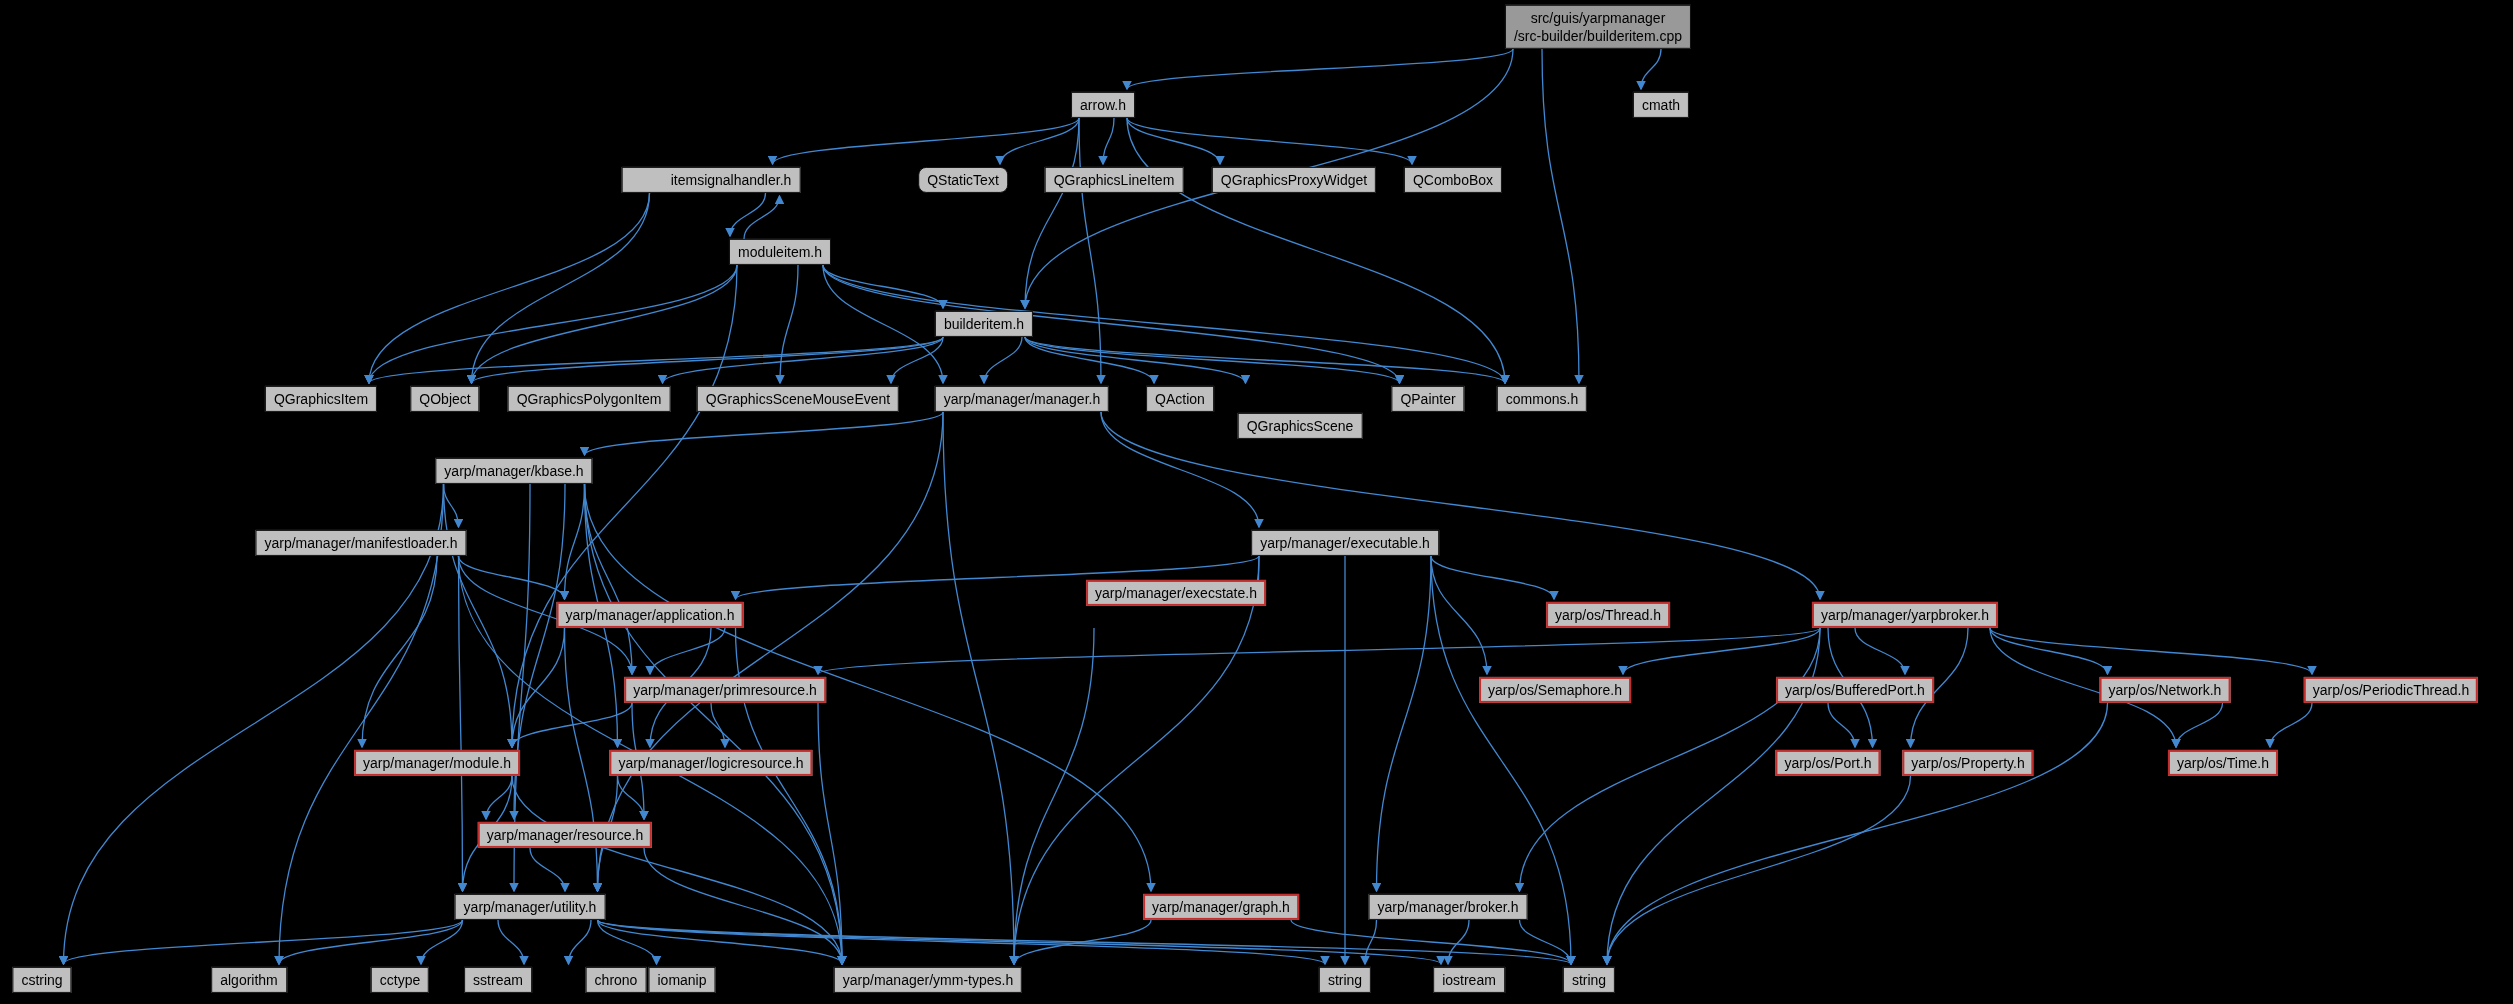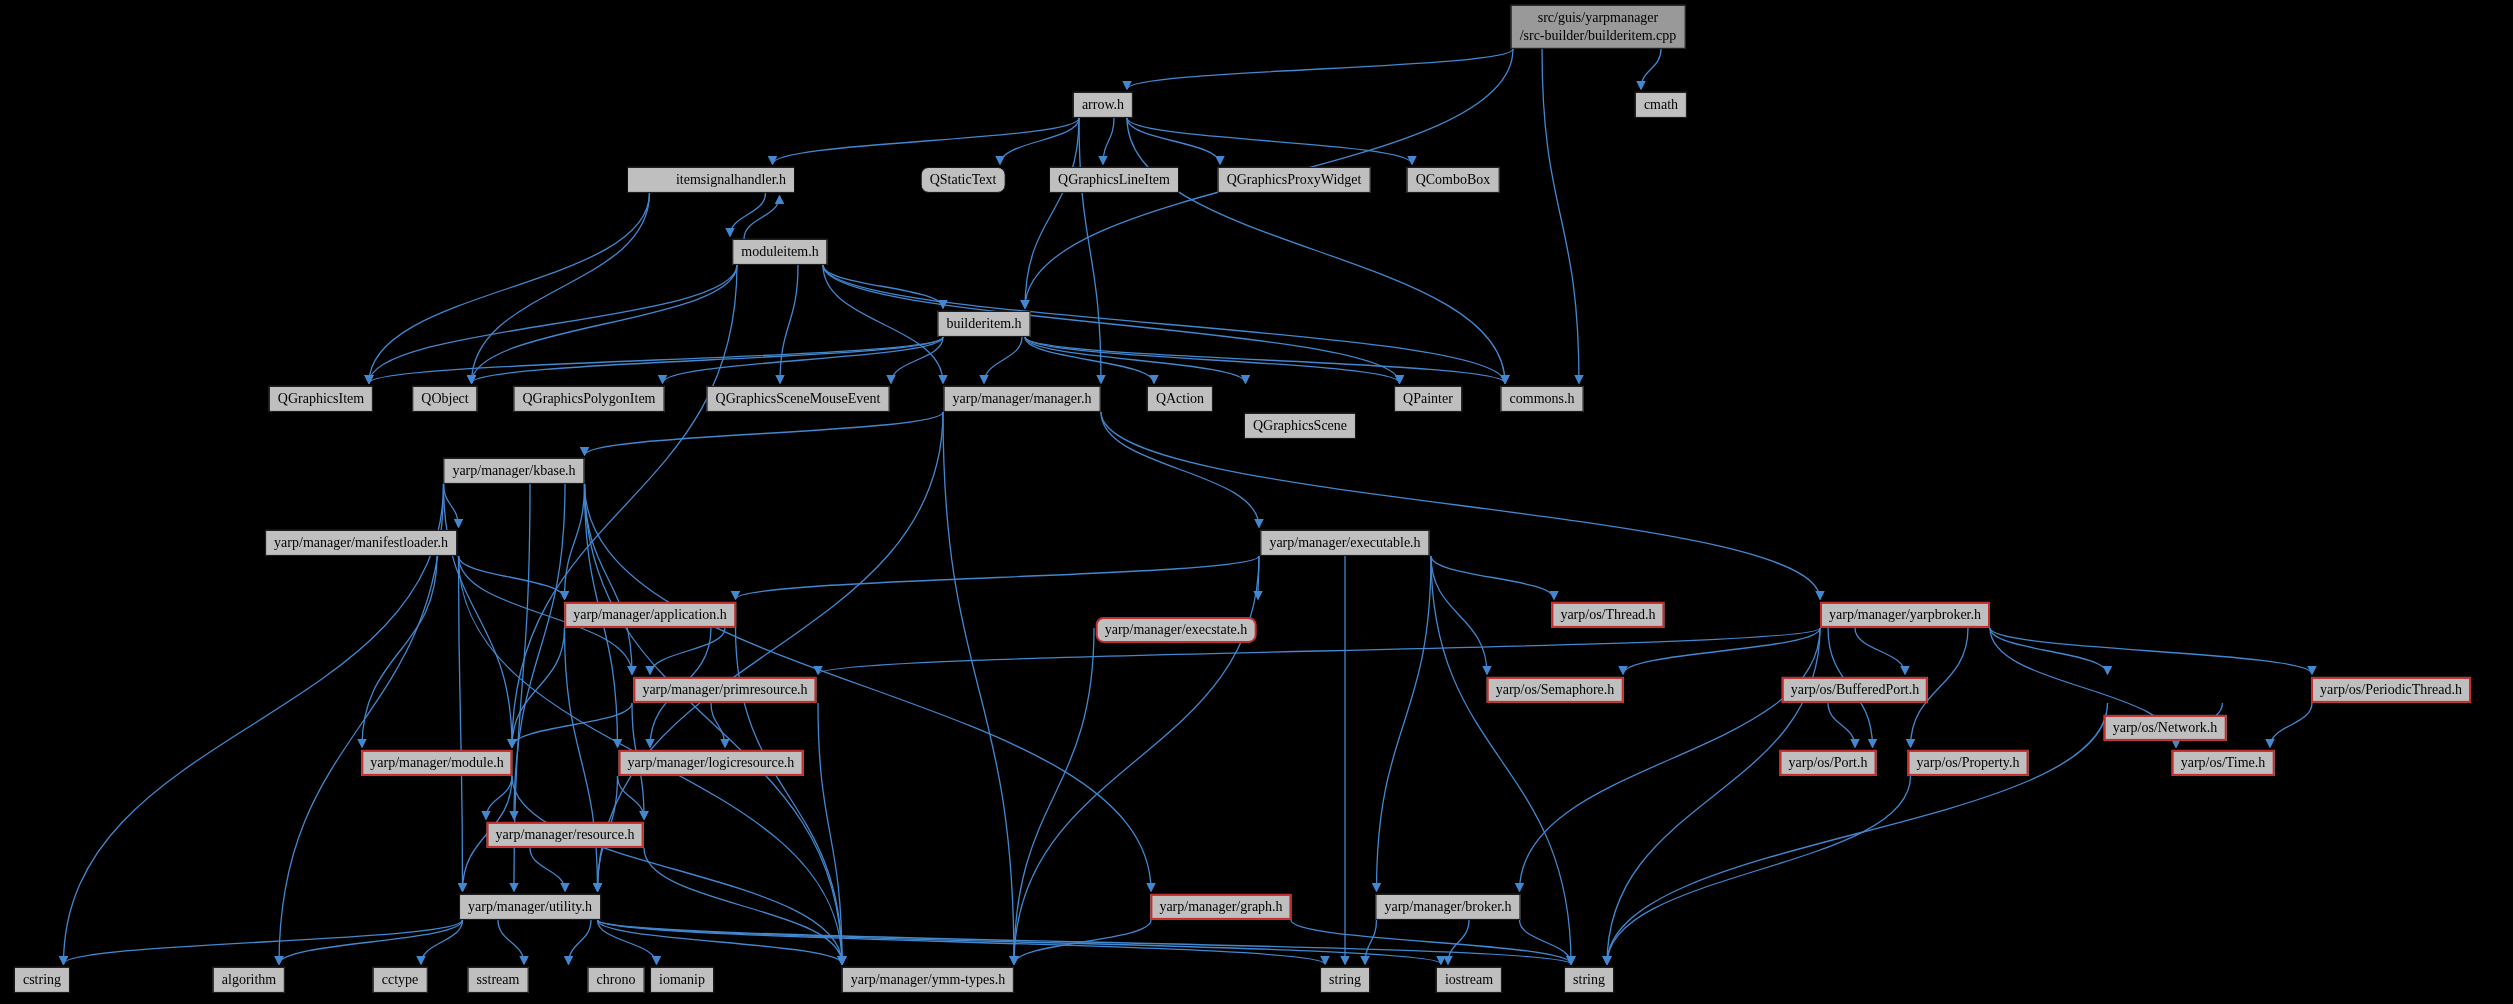--- a/index.html
+++ b/index.html
@@ -19,21 +19,20 @@
     position: absolute;
     left: 0;
     top: 0;
   }
   #nodes-layer {
     position: absolute;
     left: 0;
     top: 0;
     width: 100%;
     height: 100%;
-    font-family: Liberation Serif, serif;
   }
   .node {
     position: absolute;
     transform: translate(-50%, -50%);
     background: var(--node-fill, #bfbfbf);
     color: var(--text, #000000);
     border: 1px solid var(--node-border, #0f0f0f);
     padding: 3px 8px;
     font-size: 14px;
     line-height: 1.3;
@@ -187,27 +186,27 @@
       <div class="node system" style="left: 798px; top: 399px;">QGraphicsSceneMouseEvent</div>
       <div class="node project" style="left: 1022px; top: 399px;">yarp/manager/manager.h</div>
       <div class="node system" style="left: 1180px; top: 399px;">QAction</div>
       <div class="node system" style="left: 1300px; top: 399px; margin-top: 27px;">QGraphicsScene</div>
       <div class="node system" style="left: 1428px; top: 399px;">QPainter</div>
       <div class="node project" style="left: 1542px; top: 399px;">commons.h</div>
       <div class="node project" style="left: 514px; top: 471px;">yarp/manager/kbase.h</div>
       <div class="node project" style="left: 361px; top: 543px;">yarp/manager/manifestloader.h</div>
       <div class="node project" style="left: 1345px; top: 543px;">yarp/manager/executable.h</div>
       <div class="node red" style="left: 650px; top: 615px; text-align: right;">yarp/manager/application.h</div>
-      <div class="node red" style="left: 1176px; top: 630px; border-radius: 8px;">yarp/manager/execstate.h</div>
+      <div class="node red" style="left: 1176px; top: 593px;">yarp/manager/execstate.h</div>
       <div class="node red" style="left: 1608px; top: 615px;">yarp/os/Thread.h</div>
       <div class="node red" style="left: 1905px; top: 615px;">yarp/manager/yarpbroker.h</div>
       <div class="node red" style="left: 725px; top: 690px;">yarp/manager/primresource.h</div>
       <div class="node red" style="left: 1555px; top: 690px;">yarp/os/Semaphore.h</div>
       <div class="node red" style="left: 1855px; top: 690px;">yarp/os/BufferedPort.h</div>
-      <div class="node red" style="left: 2165px; top: 690px; margin-top: 38px;">yarp/os/Network.h</div>
+      <div class="node red" style="left: 2165px; top: 690px;">yarp/os/Network.h</div>
       <div class="node red" style="left: 2391px; top: 690px;">yarp/os/PeriodicThread.h</div>
       <div class="node red" style="left: 437px; top: 763px;">yarp/manager/module.h</div>
       <div class="node red" style="left: 711px; top: 763px;">yarp/manager/logicresource.h</div>
       <div class="node red" style="left: 1828px; top: 763px;">yarp/os/Port.h</div>
       <div class="node red" style="left: 1968px; top: 763px;">yarp/os/Property.h</div>
       <div class="node red" style="left: 2223px; top: 763px;">yarp/os/Time.h</div>
       <div class="node red" style="left: 565px; top: 835px;">yarp/manager/resource.h</div>
       <div class="node project" style="left: 530px; top: 907px;">yarp/manager/utility.h</div>
       <div class="node red" style="left: 1221px; top: 907px;">yarp/manager/graph.h</div>
       <div class="node project" style="left: 1448px; top: 907px;">yarp/manager/broker.h</div>

